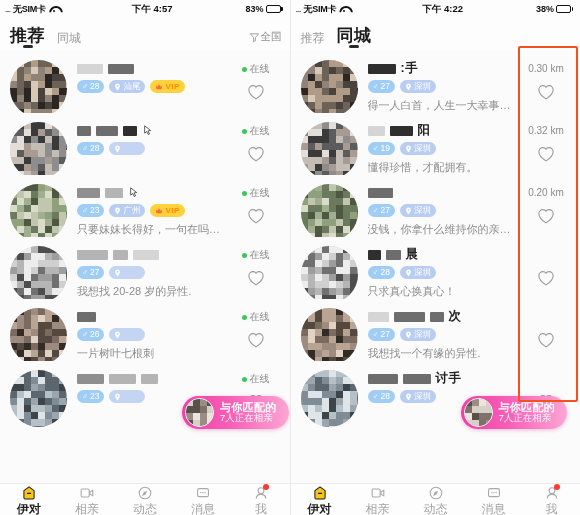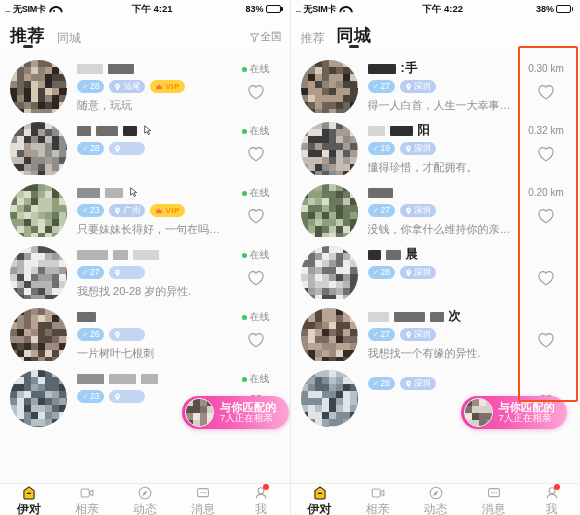--- a/index.html
+++ b/index.html
@@ -147,21 +147,21 @@
 <div class="stage">
 
   <div class="panel left" id="panel-left">
 
     <div class="statusbar">
       <div class="sb-left">
         <span class="sb-dots">....</span>
         <span class="sb-carrier">无SIM卡</span>
         <span class="wifi"></span>
       </div>
-      <div class="sb-center">下午 4:21</div>
+      <div class="sb-center">下午 4:57</div>
       <div class="sb-right">
         <span>83%</span>
         <span class="batt">
           <span class="batt-body"><span class="batt-fill" style="width:83%"></span></span>
           <span class="batt-cap"></span>
         </span>
       </div>
     </div>
 
     <div class="header">
@@ -279,21 +279,20 @@
                 </svg>
                 <span>汕尾</span>
               </span>
               <span class="badge vip">
                 <svg class="crown" viewBox="0 0 14 14">
   <path d="M1.5 4.5l2.6 2.2L7 2.2l2.9 4.5 2.6-2.2-1 6.3H2.5z" fill="#ff6b3d"></path>
                 </svg>
                 <span>VIP</span>
               </span>
             </div>
-            <div class="desc">随意，玩玩</div>
           </div>
           <div class="meta">
             <div class="online">
               <span class="dot"></span>
               <span>在线</span>
             </div>
             <div>
               <svg class="heart" viewBox="0 0 24 22">
   <path d="M12 20.5C12 20.5 2.2 14.4 2.2 7.9 2.2 4.6 4.7 2.2 7.8 2.2c2 0 3.5 1 4.2 2.2.7-1.2 2.2-2.2 4.2-2.2 3.1 0 5.6 2.4 5.6 5.7 0 6.5-9.8 12.6-9.8 12.6z" fill="none" stroke="#9a9a9a" stroke-width="1.5"></path>
               </svg>
@@ -1421,20 +1420,21 @@
                 <span>28</span>
               </span>
               <span class="badge city">
                 <svg class="pin" viewBox="0 0 12 14">
   <path d="M6 .8c2.3 0 4.2 1.9 4.2 4.2 0 3.1-4.2 8.2-4.2 8.2S1.8 8.1 1.8 5C1.8 2.7 3.7.8 6 .8z" fill="#ffffff"></path>
   <circle cx="6" cy="5" r="1.6" fill="#b9cdf2"></circle>
                 </svg>
                 <span>深圳</span>
               </span>
             </div>
+            <div class="desc">只求真心换真心！</div>
           </div>
           <div class="meta">
             <div class="dist"></div>
             <div>
               <svg class="heart" viewBox="0 0 24 22">
   <path d="M12 20.5C12 20.5 2.2 14.4 2.2 7.9 2.2 4.6 4.7 2.2 7.8 2.2c2 0 3.5 1 4.2 2.2.7-1.2 2.2-2.2 4.2-2.2 3.1 0 5.6 2.4 5.6 5.7 0 6.5-9.8 12.6-9.8 12.6z" fill="none" stroke="#9a9a9a" stroke-width="1.5"></path>
               </svg>
             </div>
           </div>
         </div>
@@ -1631,20 +1631,25 @@
             <span class="px" style="left:7px;top:56px;width:7px;height:7px;background:#3e454a"></span>
             <span class="px" style="left:14px;top:56px;width:7px;height:7px;background:#3e454a"></span>
             <span class="px" style="left:21px;top:56px;width:7px;height:7px;background:#7f8c96"></span>
             <span class="px" style="left:28px;top:56px;width:7px;height:7px;background:#dfe4e8"></span>
             <span class="px" style="left:35px;top:56px;width:7px;height:7px;background:#3e454a"></span>
             <span class="px" style="left:42px;top:56px;width:7px;height:7px;background:#7f8c96"></span>
             <span class="px" style="left:49px;top:56px;width:7px;height:7px;background:#3e454a"></span>
             <span class="px" style="left:56px;top:56px;width:7px;height:7px;background:#3e454a"></span>
           </div>
           <div class="info">
+            <div class="nameline">
+              <span class="nameblock" style="width:30px;background:#6d6d6d"></span>
+              <span class="nameblock" style="width:28px;background:#6d6d6d"></span>
+              <span class="nametext">讨手</span>
+            </div>
             <div class="badges">
               <span class="badge">
                 <span class="sym">♂</span>
                 <span>28</span>
               </span>
               <span class="badge city">
                 <svg class="pin" viewBox="0 0 12 14">
   <path d="M6 .8c2.3 0 4.2 1.9 4.2 4.2 0 3.1-4.2 8.2-4.2 8.2S1.8 8.1 1.8 5C1.8 2.7 3.7.8 6 .8z" fill="#ffffff"></path>
   <circle cx="6" cy="5" r="1.6" fill="#b9cdf2"></circle>
                 </svg>

